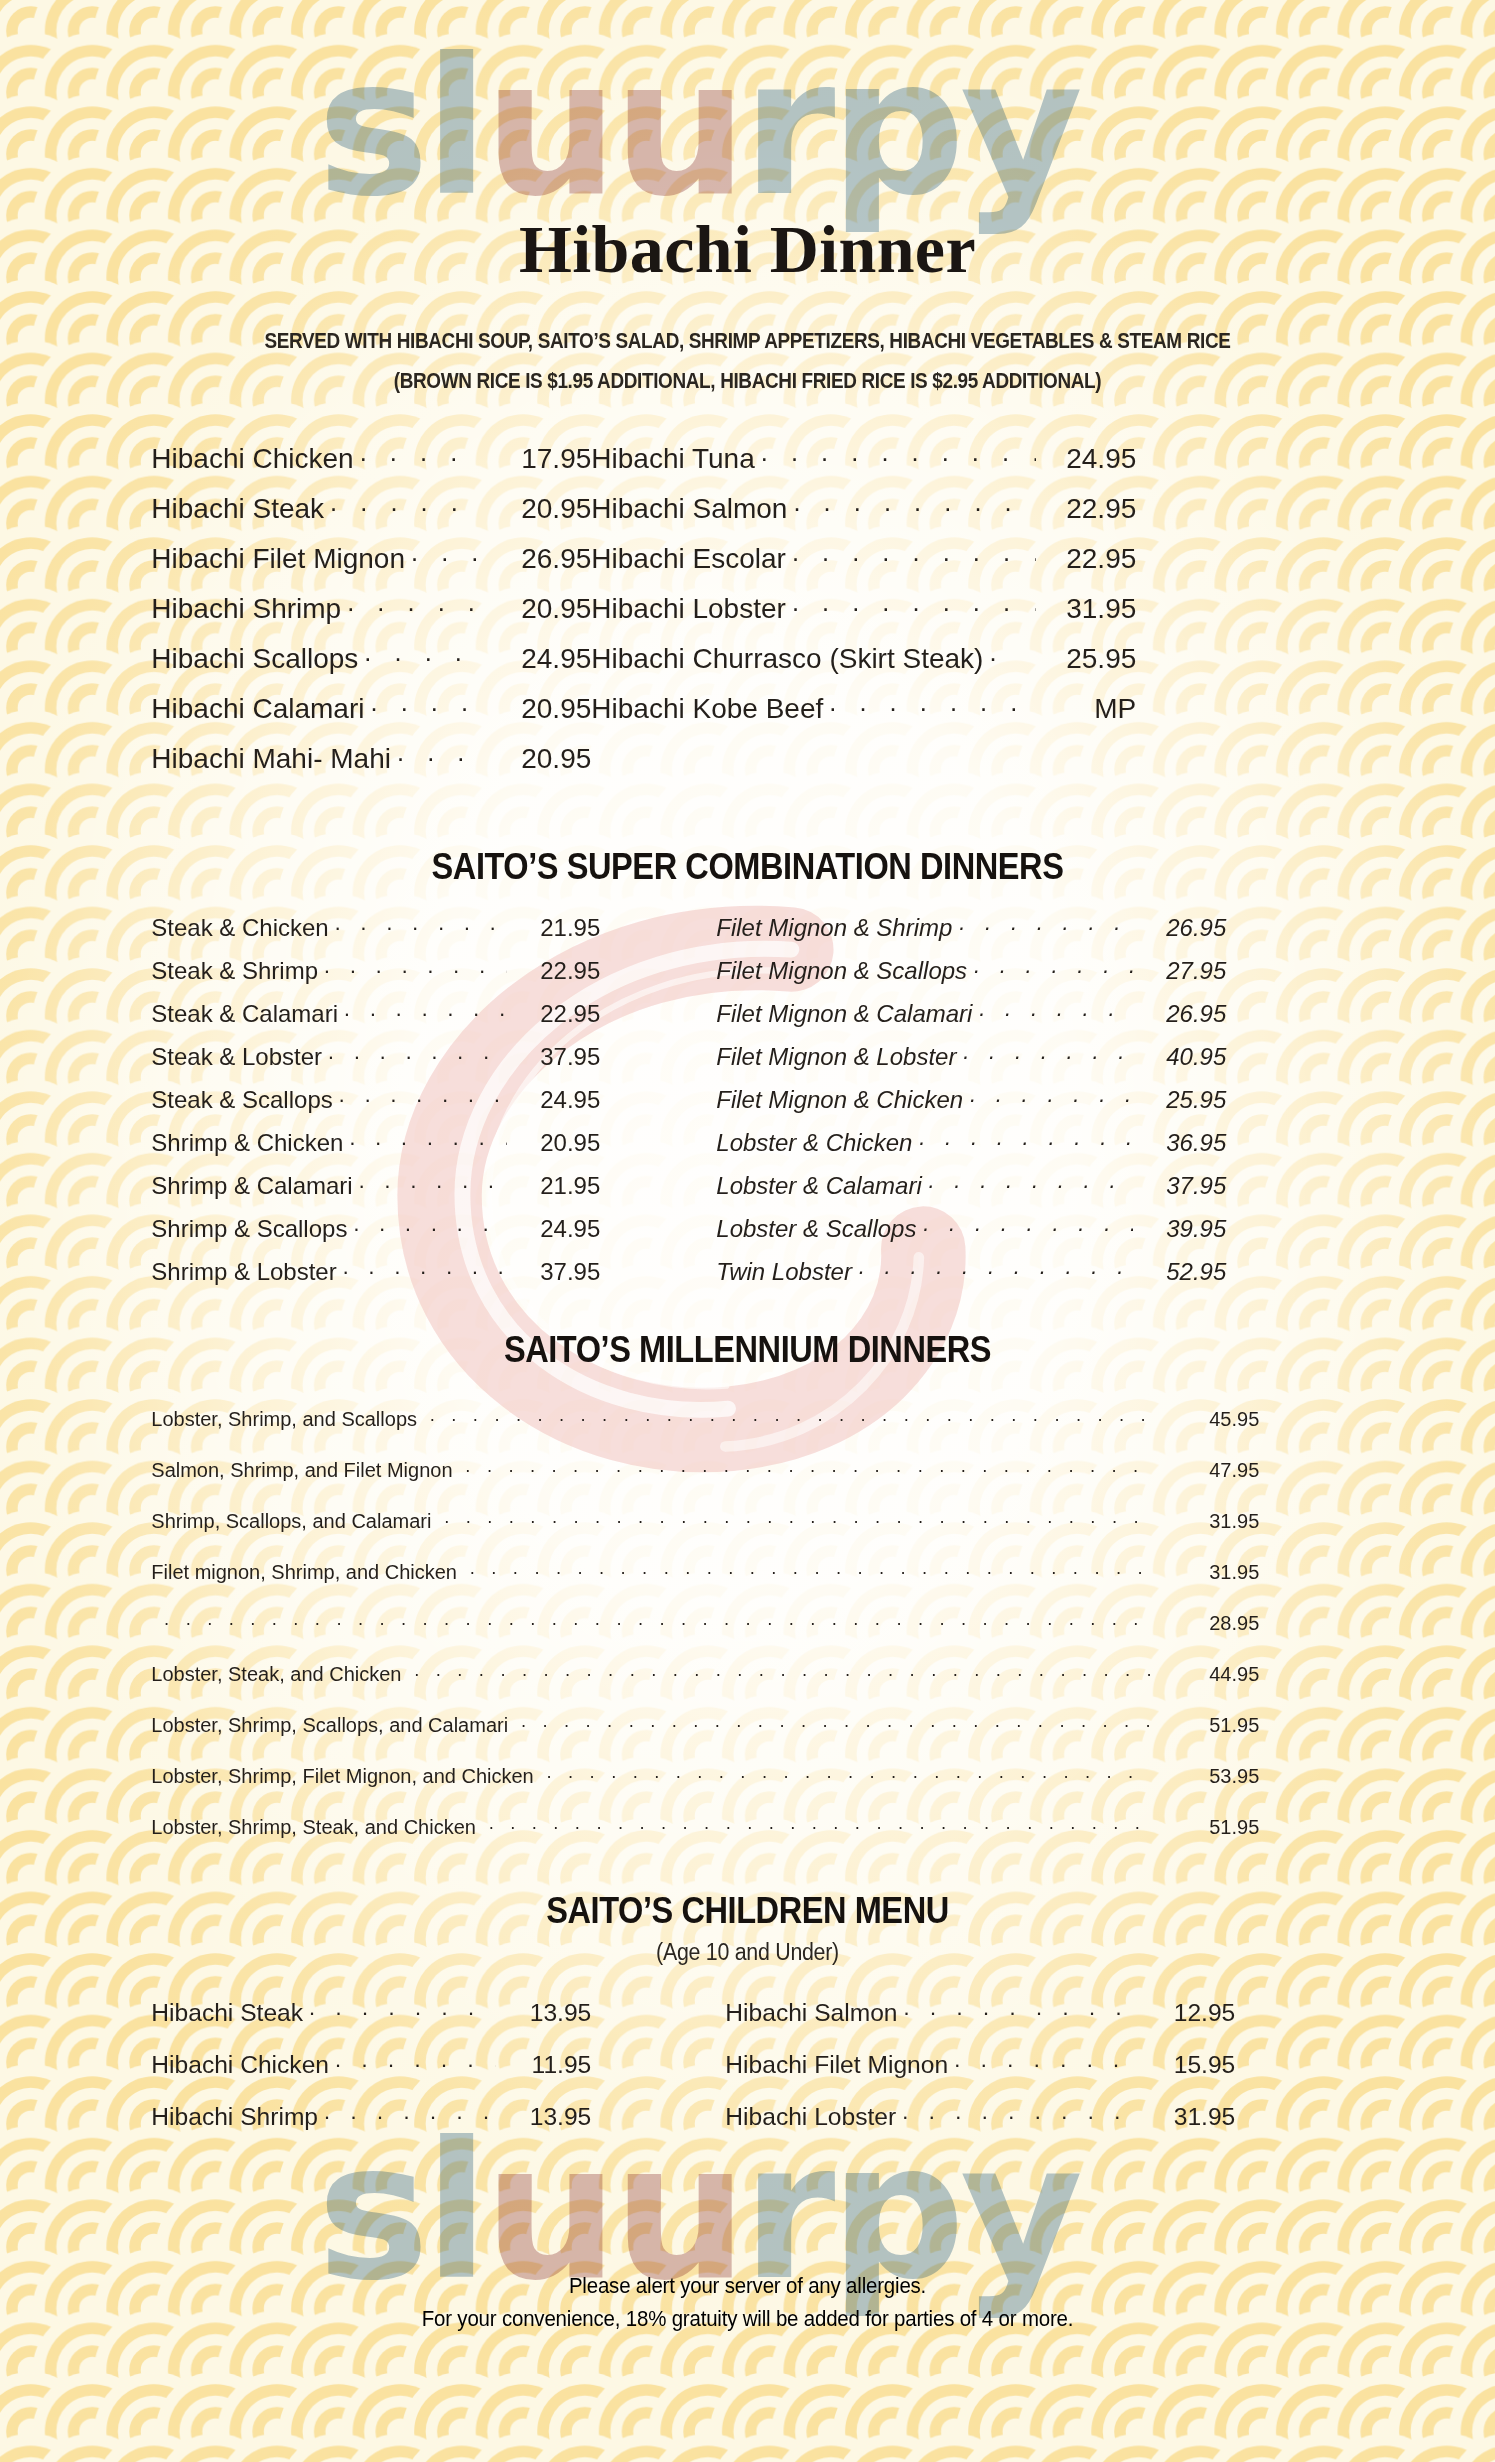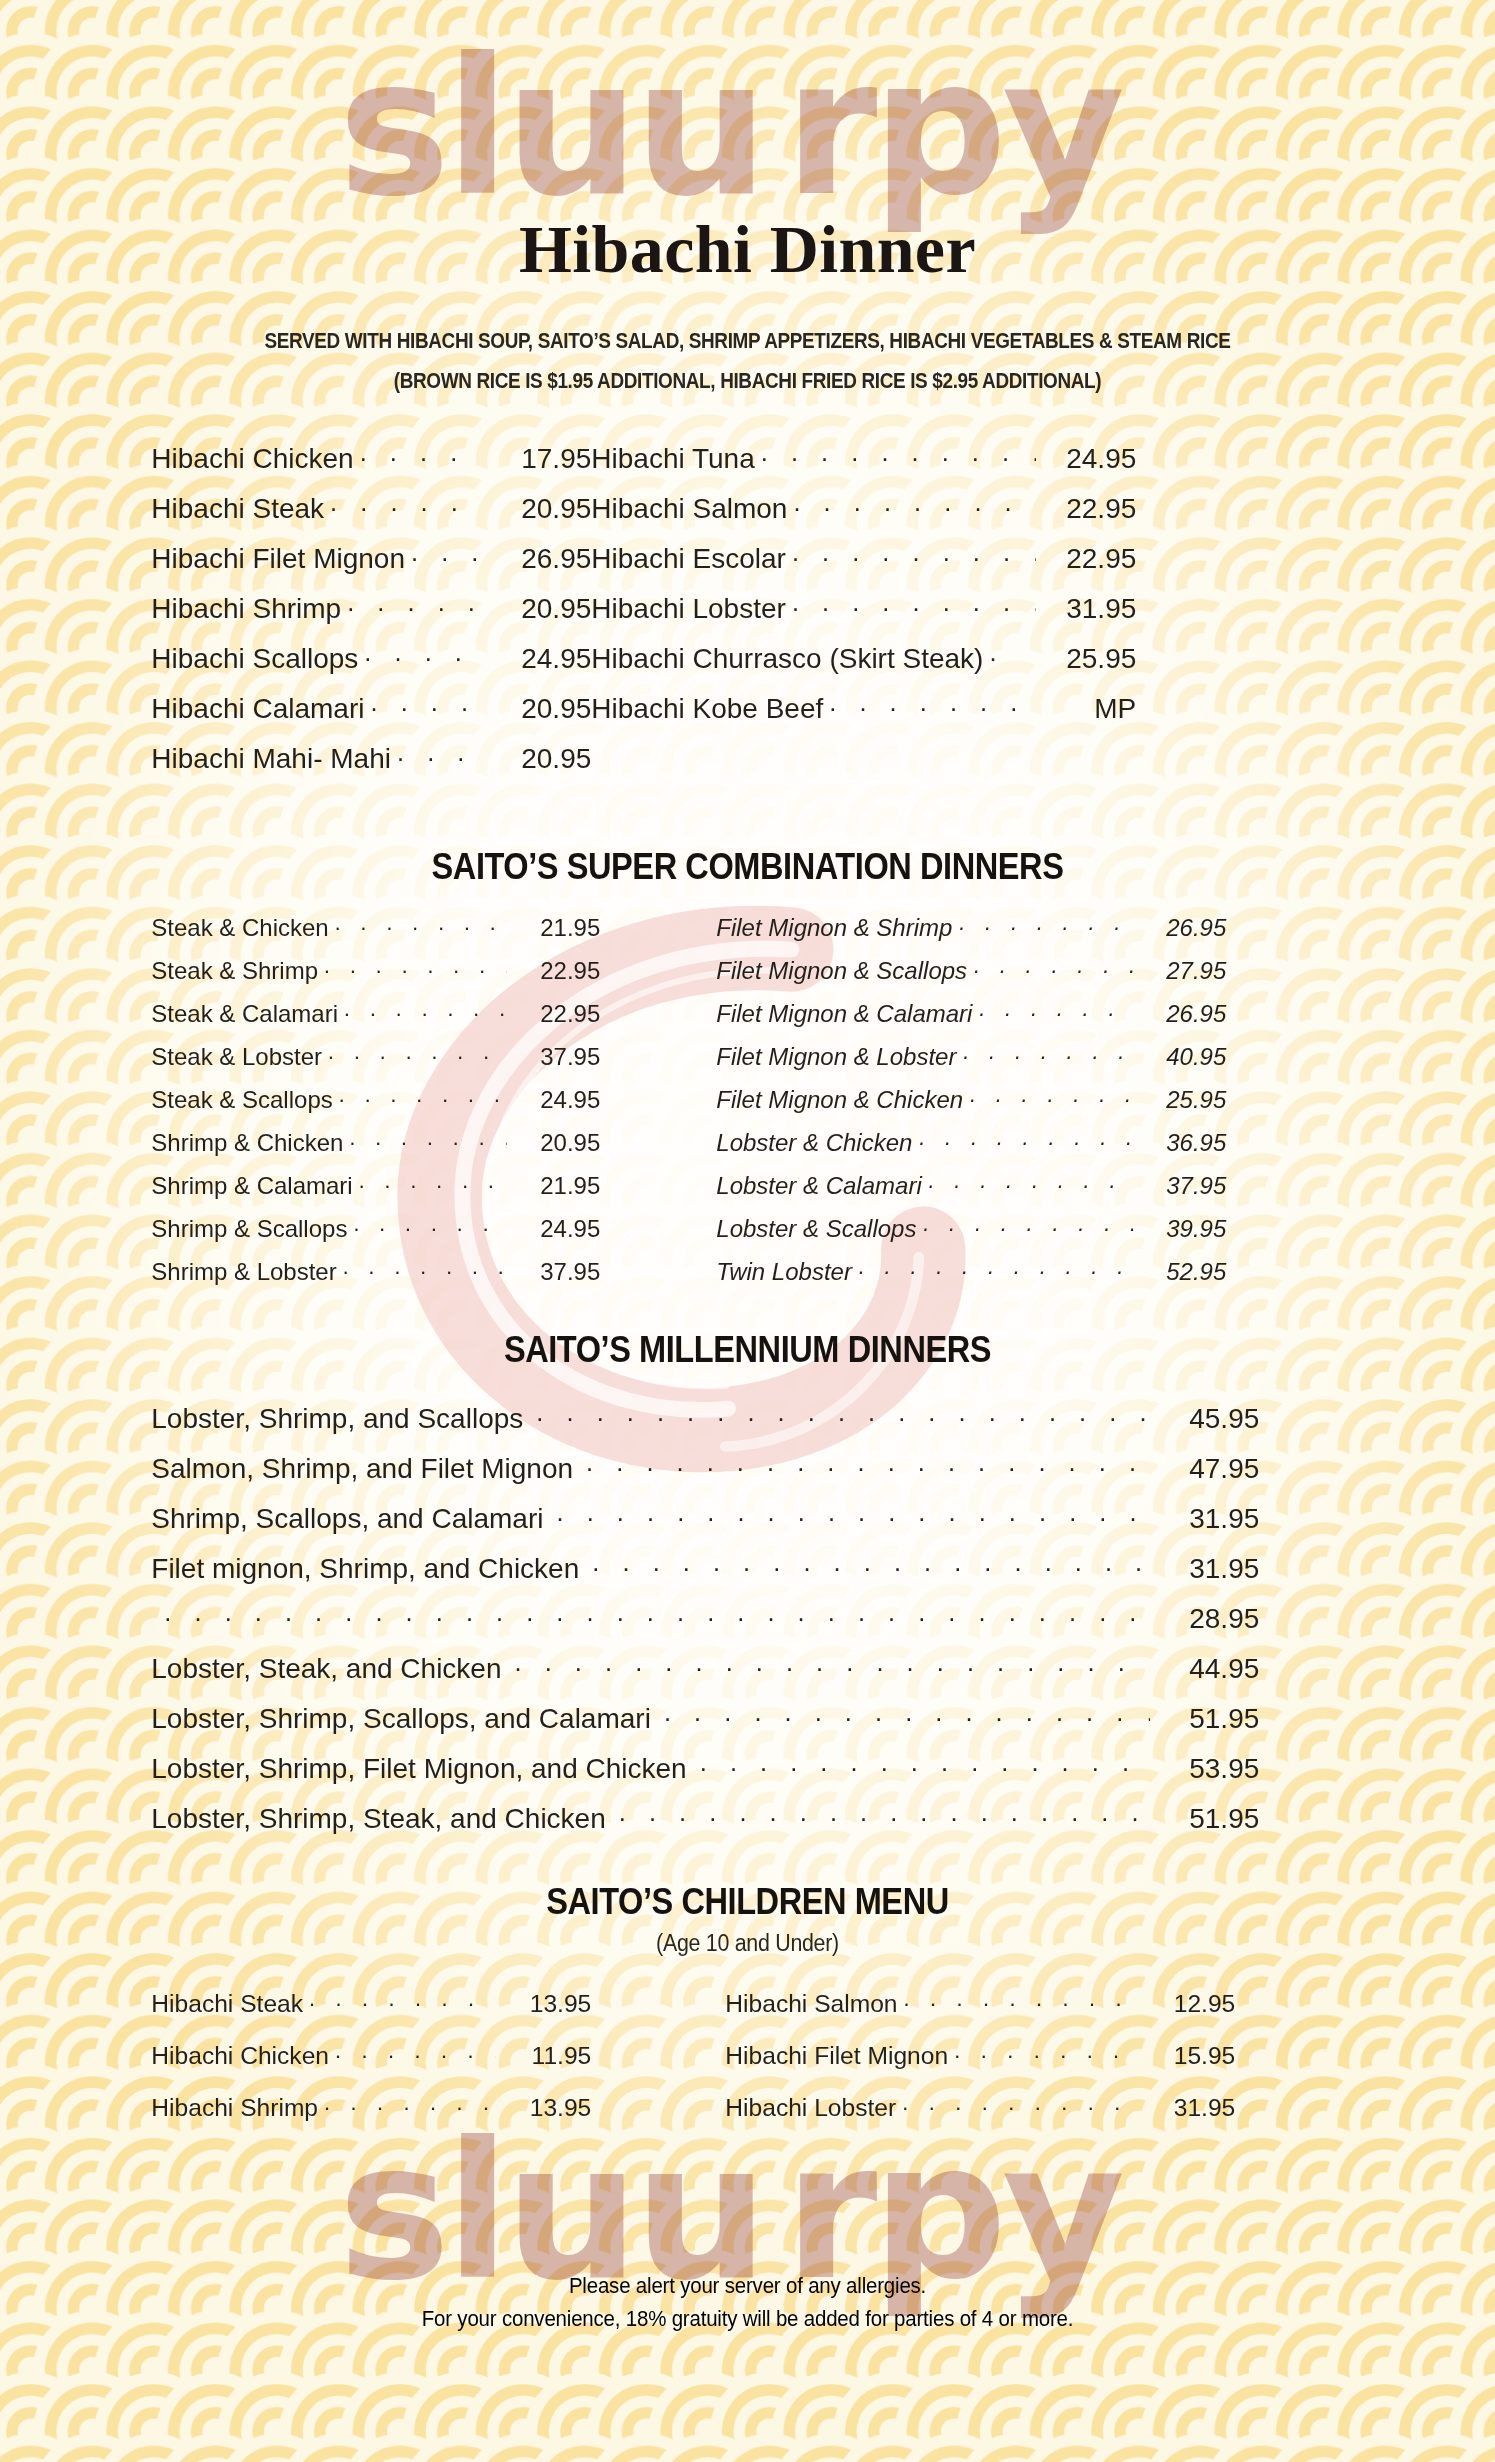--- a/index.html
+++ b/index.html
@@ -32,21 +32,21 @@
     position:absolute; z-index:3;
     font-family:"DejaVu Sans", sans-serif;
     font-weight:700;
     letter-spacing:-5.3px;
     opacity:.30;
     user-select:none;
     white-space:nowrap;
   }
   #watermark-top{ left:317px; top:17.6px; font-size:189px; }
   #watermark-bottom{ left:317px; top:2102px; font-size:189px; }
-  .wm-grey{ color:#7f1d1d;margin-left:21px; }
+  .wm-grey{ color:#0c4a6e; }
   .wm-orange{ color:#7f1d1d; }
 
   
   #page{
     position:relative; z-index:5;
     width:1495px; height:2462px;
     padding:0 132px;
   }
 
   .title-script{
@@ -124,21 +124,21 @@
   #supercombo{ margin-top:62px; }
   #supercombo .lists{ margin-top:19.3px;align-items:center; }
   #supercombo .col-left{ width:449px; margin-left:19.3px; }
   #supercombo .col-right{ width:510px; margin-left:116px;font-style:italic; }
   #supercombo .row{ font-size:24px; line-height:42px; }
   #supercombo .pr{ width:88px; }
 
   
   #millennium{ margin-top:35px; }
   #millennium .lists{ margin-top:23px; margin-left:19.3px; width:1108px; }
-  #millennium .row{ font-size:28px; line-height:50px; }
+  #millennium .row{ font-size:20px; line-height:50px; }
   #millennium .pr{ width:97px; }
   #millennium .dots{ margin:0 12.3px; }
 
   
   #children{ margin-top:37px; }
   #children .lists{ margin-top:21px; }
   #children .col-left{ width:440px; margin-left:19.3px; }
   #children .col-right{ width:510px; margin-left:134px; }
   #children .row{ font-size:24.6px; line-height:51px; }
   #children .pr{ width:90px; }

